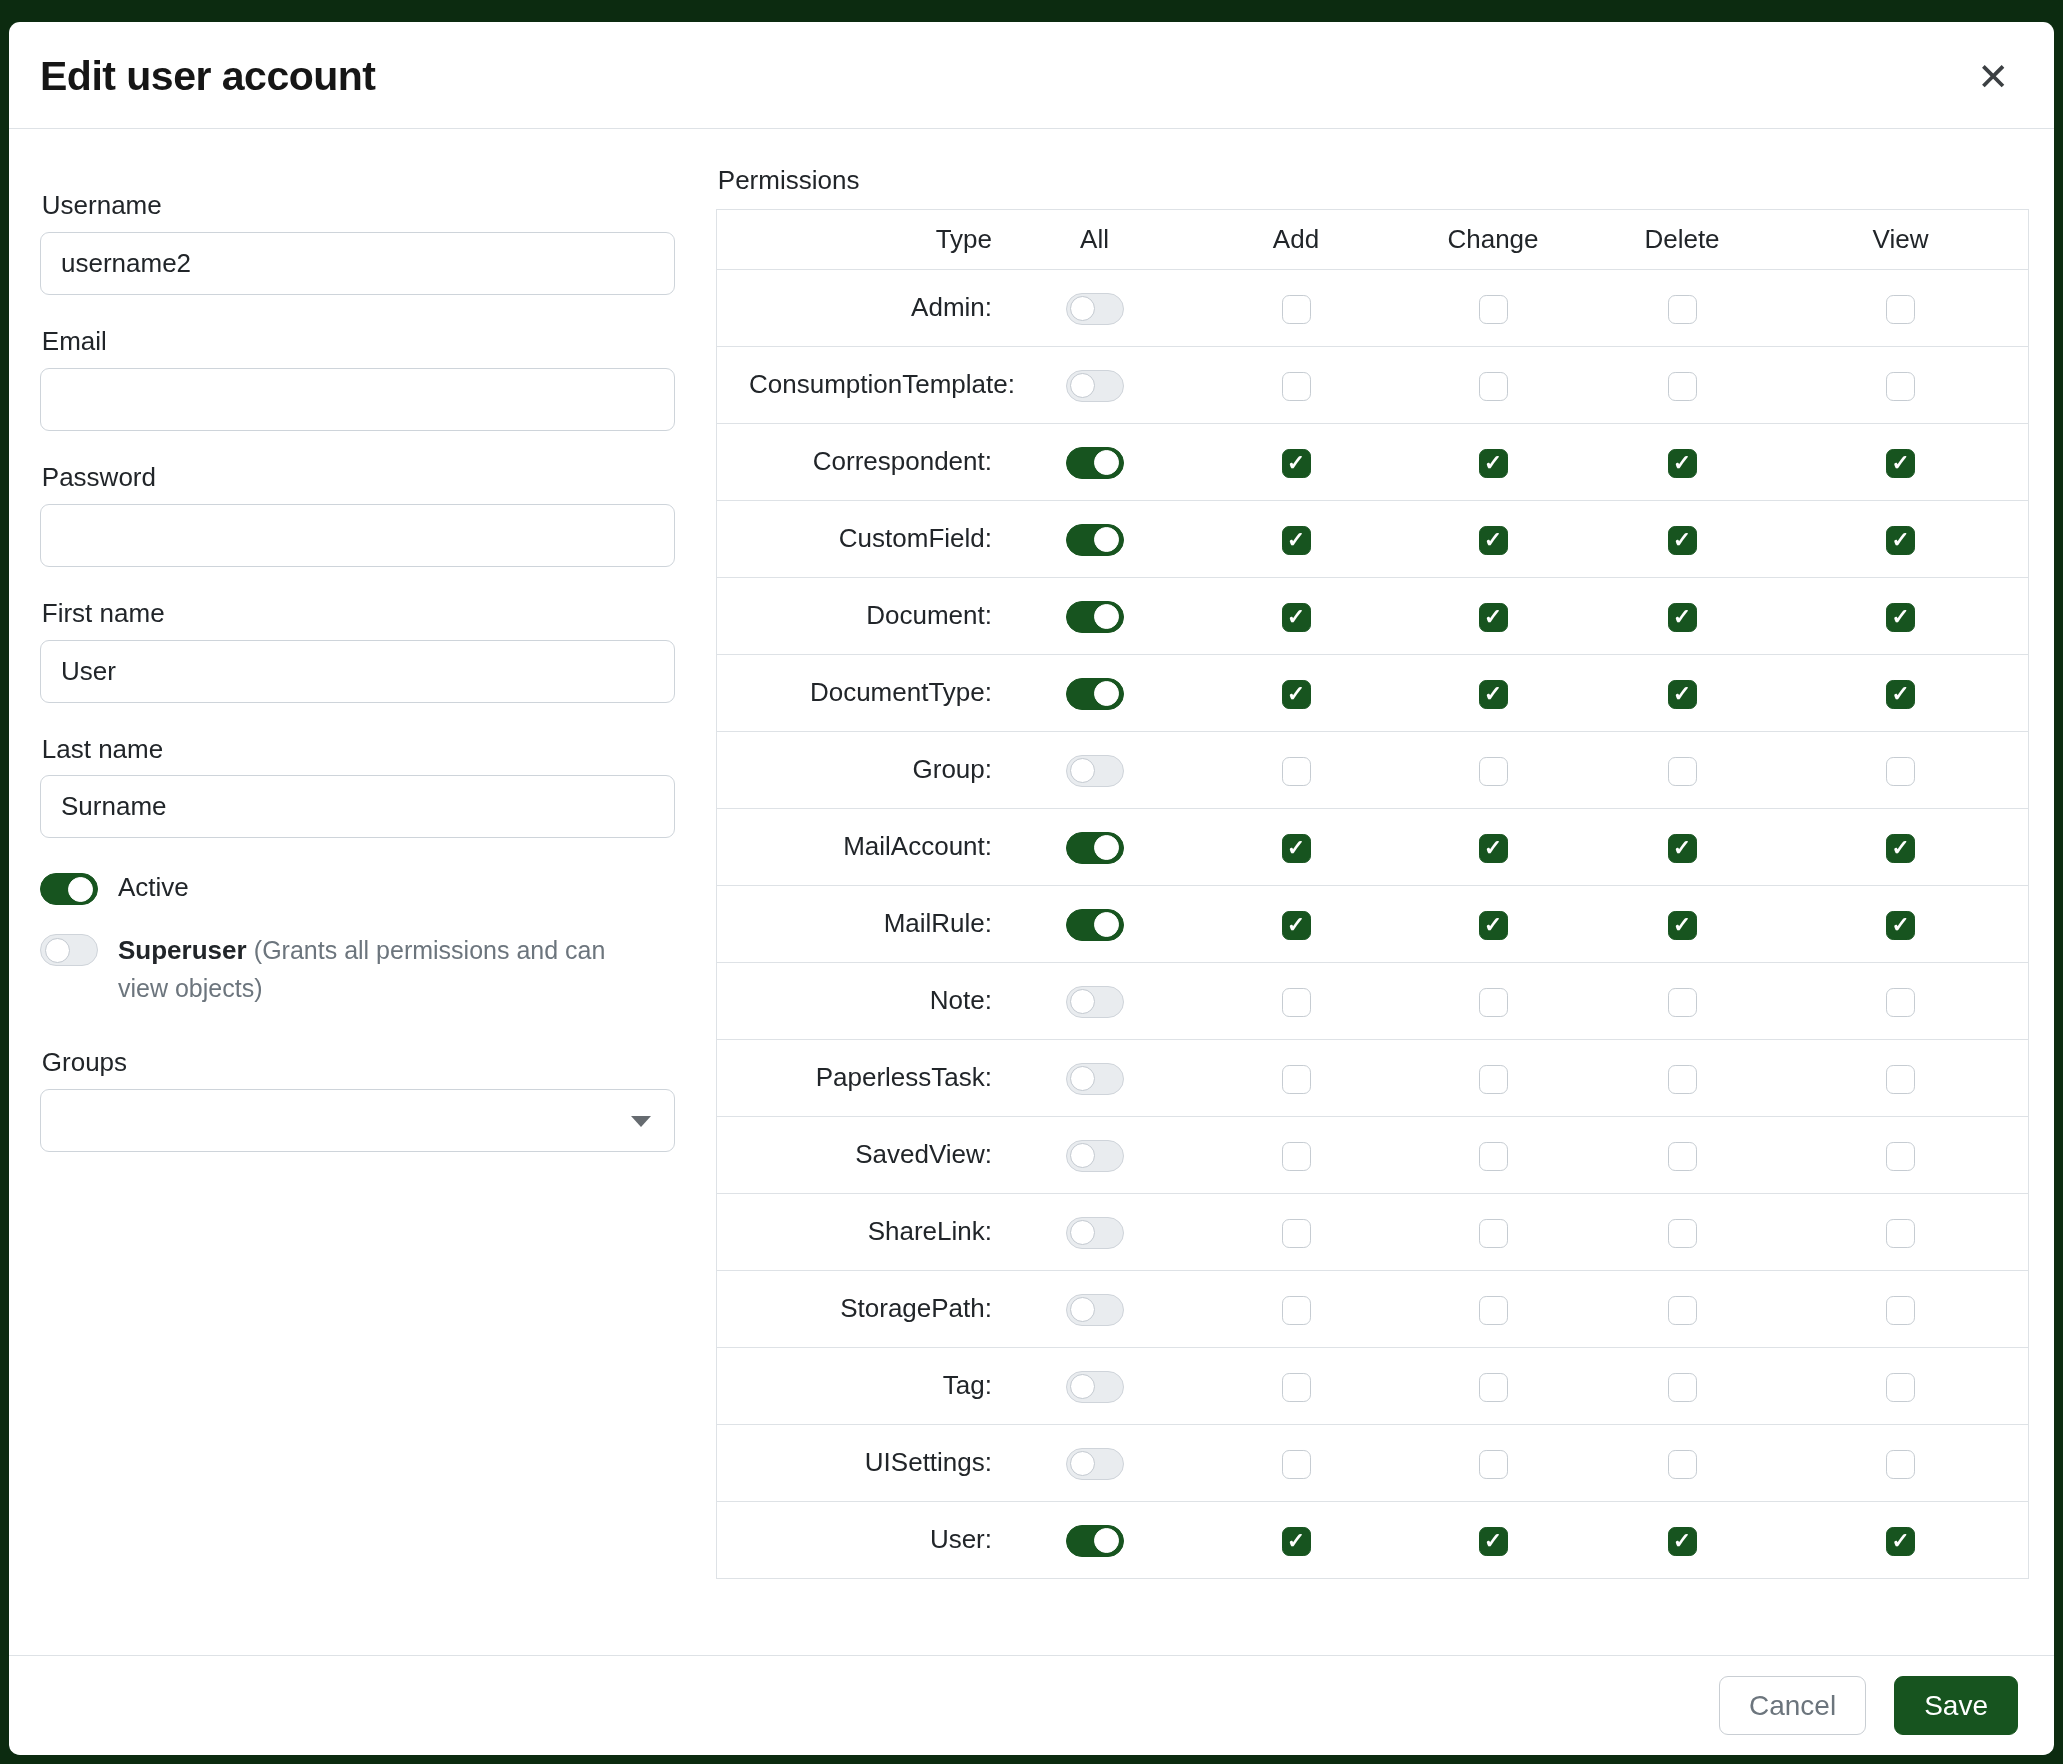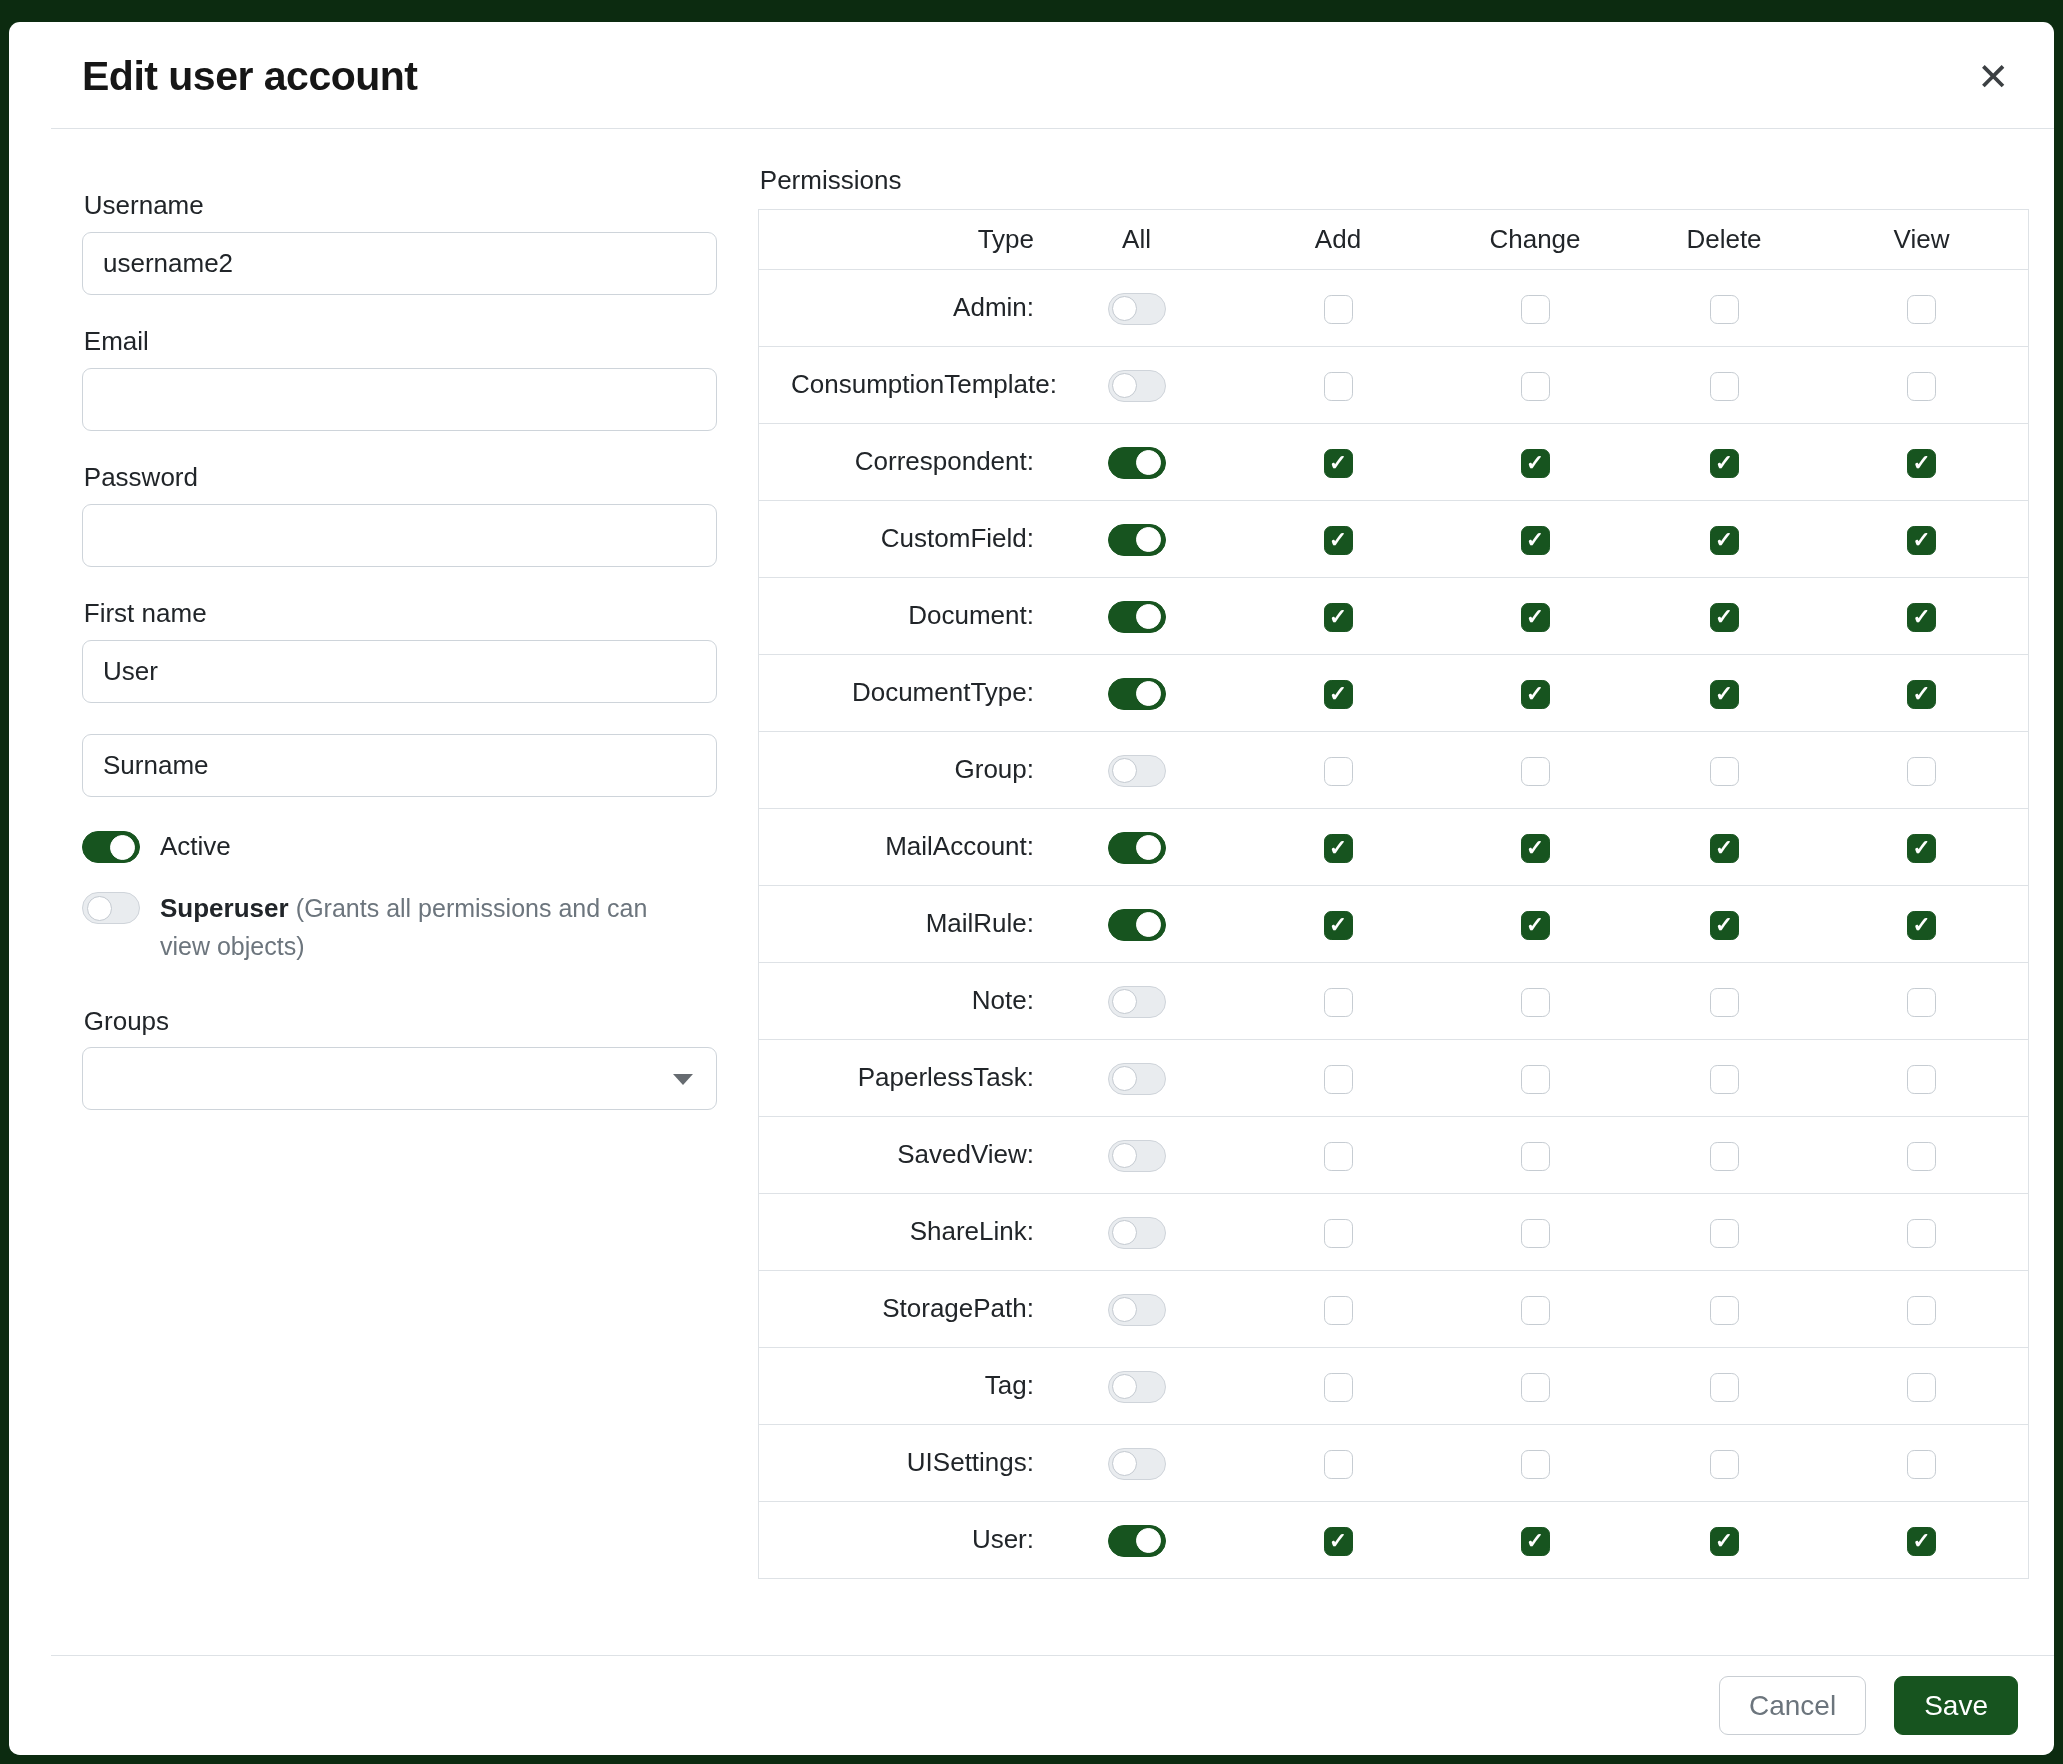--- a/index.html
+++ b/index.html
@@ -12,21 +12,20 @@
     color: #212529;
   }
   .modal {
     position: absolute;
     left: 9px; right: 9px; top: 21.6px; bottom: 9px;
     background: #ffffff;
     border-radius: 10.8px;
     display: flex;
     flex-direction: column;
     overflow: hidden;
-    padding-left: 42px;
   }
   
   .modal-header {
     padding: 31px 36px 27px 31px;
     border-bottom: 0.9px solid #dee2e6;
     display: flex;
     align-items: center;
     justify-content: space-between;
   }
   .modal-title {
@@ -218,20 +217,21 @@
         <label class="field-label">Password</label>
         <input class="text-input" type="password" value="" style="">
       </div>
 
       <div class="field">
         <label class="field-label">First name</label>
         <input class="text-input" type="text" value="User" style="">
       </div>
 
       <div class="field">
+        <label class="field-label">Last name</label>
         <input class="text-input" type="text" value="Surname" style="">
       </div>
 
       <div class="switch-row" style="margin-top:31px; align-items:center;">
         <span class="toggle on">
             <span class="knob"></span>
           </span>
         <span class="switch-label">Active</span>
       </div>
 

